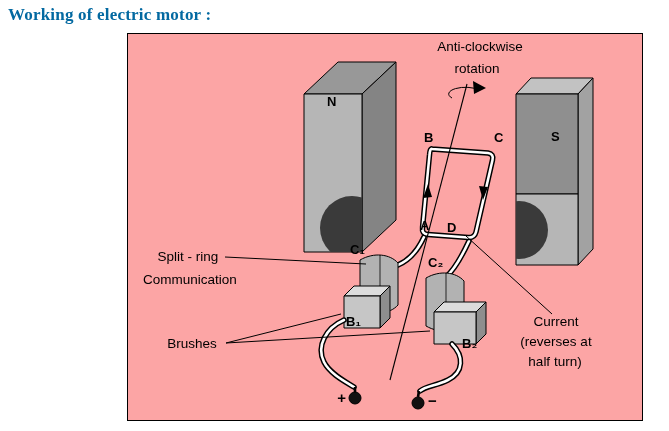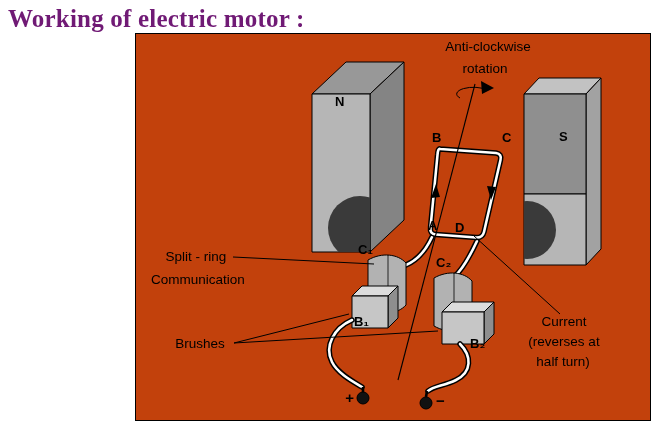--- a/index.html
+++ b/index.html
@@ -1,18 +1,18 @@
 <!DOCTYPE html>
 <html><head>
 <meta charset="utf-8">
 <style>
   html,body{margin:0;padding:0;background:#ffffff;}
   .page{position:relative;width:669px;height:431px;background:#fff;font-family:"Liberation Sans","DejaVu Sans",sans-serif;overflow:hidden;}
-  .title{position:absolute;left:8px;top:5px;font-family:"Liberation Serif","DejaVu Serif",serif;font-weight:bold;font-size:25px;color:#701a75;letter-spacing:.2px;}
-  .diagram-box{position:absolute;left:135px;top:33px;width:514px;height:386px;border:1.6px solid #000;background:#c2410c;}
+  .title{position:absolute;left:8px;top:5px;font-family:"Liberation Serif","DejaVu Serif",serif;font-weight:bold;font-size:17px;color:#0369a1;letter-spacing:.2px;}
+  .diagram-box{position:absolute;left:127px;top:33px;width:514px;height:386px;border:1.6px solid #000;background:#fca5a5;}
   svg{display:block;}
   svg text{font-family:"Liberation Sans","DejaVu Sans",sans-serif;fill:#000;}
   .lbl{font-size:13.5px;}
   .pt{font-size:13px;font-weight:bold;}
   .sub{font-size:13px;font-weight:bold;}
   .term{font-size:15px;font-weight:bold;}
   .outline{stroke:#000;stroke-width:1;}
   .wire-outer{fill:none;stroke:#000;stroke-width:5.5;stroke-linejoin:round;stroke-linecap:round;}
   .wire-inner{fill:none;stroke:#fff;stroke-width:2.6;stroke-linejoin:round;stroke-linecap:round;}
   .thin{stroke:#000;stroke-width:1;fill:none;}

